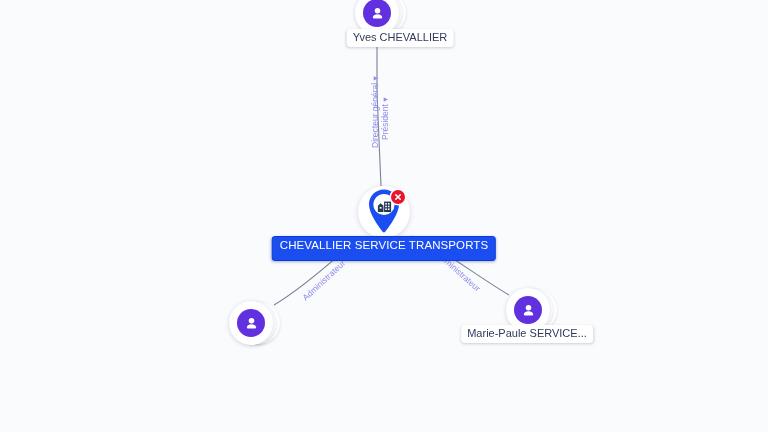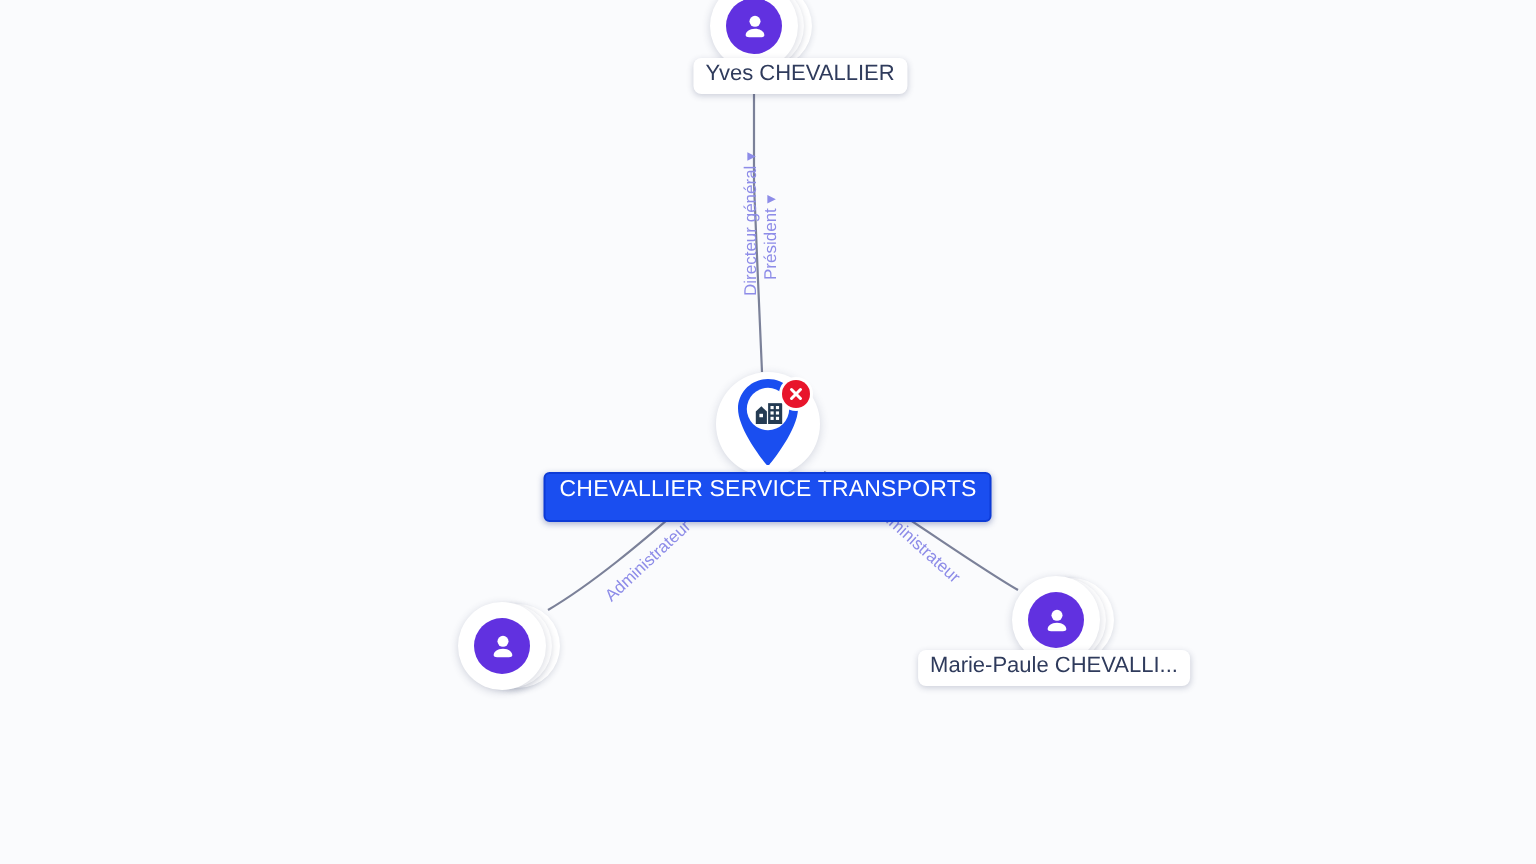--- a/index.html
+++ b/index.html
@@ -231,21 +231,21 @@
       <div class="avatar-disc">
         <div class="avatar-circle">
           <svg width="17" height="17" viewBox="0 0 24 24" fill="#ffffff">
             <circle cx="12" cy="8" r="3.9"></circle>
             <path d="M12 13.2c-4.1 0-6.6 2.3-6.6 4.6 0 .9 1 1.4 2.4 1.4h8.4c1.4 0 2.4-.5 2.4-1.4 0-2.3-2.5-4.6-6.6-4.6z"></path>
           </svg>
         </div>
       </div>
     </div>
   </div>
-  <div class="node-label" style="left:527px; top:325px;">Marie-Paule CHEVALLI...</div>
+  <div class="node-label" style="left:527px; top:325px;">Marie-Paule SERVICE...</div>
 
   <div class="company-node" style="left:384px; top:212px;">
     <div class="company-halo"></div>
     <div class="pin">
       <svg width="38" height="46" viewBox="0 0 38 46">
         <path d="M19 1.5c-8.3 0-15 6.6-15 14.8 0 10.6 13 26.6 14 27.8.5.6 1.4.6 1.9 0 1-1.2 14.1-17.2 14.1-27.8 0-8.2-6.7-14.8-15-14.8z" fill="#1a4ef0"></path>
         <circle cx="19" cy="16.5" r="10.6" fill="#ffffff"></circle>
       </svg>
     </div>
     <div style="position:absolute; left:-9px; top:-15px; width:18px; height:18px;

